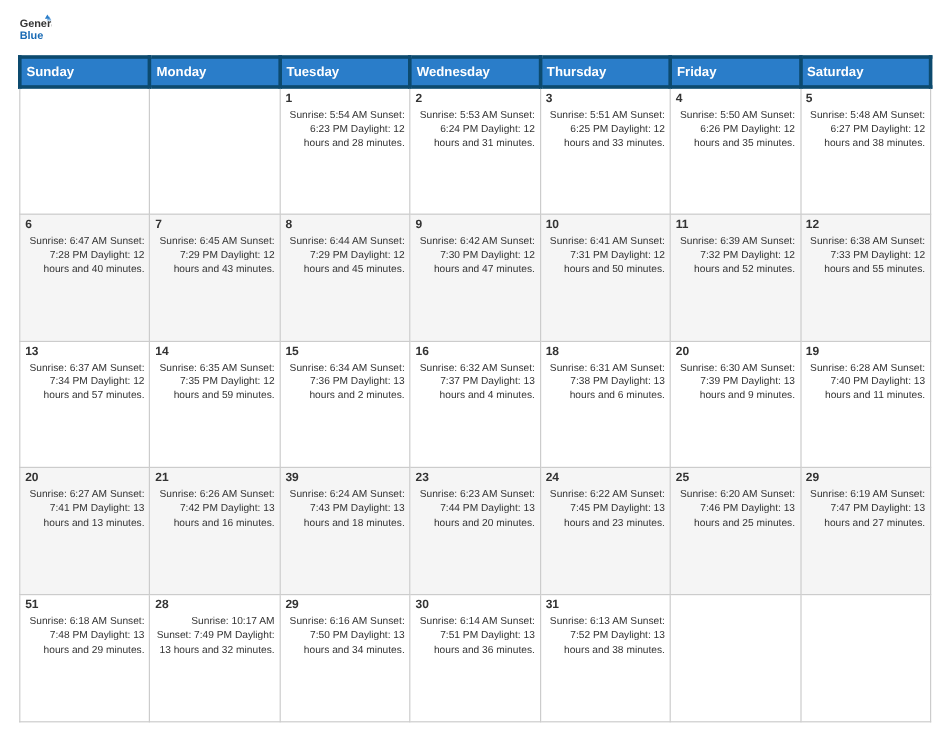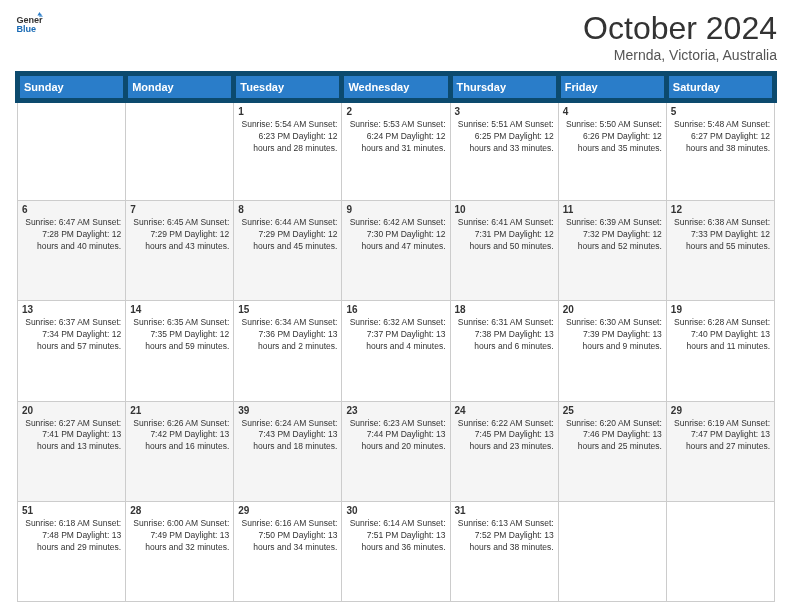--- a/index.html
+++ b/index.html
@@ -50,21 +50,21 @@
       flex: 1;
       table-layout: fixed;
     }
     thead tr th {
       background-color: #2a7dc9;
       color: white;
       font-size: 11px;
       font-weight: bold;
       padding: 5px 4px;
       text-align: left;
-      border: 5px solid #0c4a6e;
+      border: 3px solid #0c4a6e;
     }
     tbody tr td {
       border: 1px solid #ccc;
       vertical-align: top;
       padding: 3px 4px;
       font-size: 9px;
       color: #333;
       height: 80px;
       background: #fff;
     }
@@ -90,24 +90,20 @@
 
 <div class="page">
   <div class="header">
     <div class="logo">
       <svg class="logo-icon" viewBox="0 0 40 40">
         <text x="2" y="18" font-size="13" font-weight="bold" fill="#333">General</text>
         <text x="2" y="32" font-size="13" font-weight="bold" fill="#1a6bb5">Blue</text>
         <polygon points="32,8 38,8 35,3" fill="#2a7dc9"></polygon>
         <polygon points="34,10 40,10 37,5" fill="#2a7dc9" opacity="0.6"></polygon>
       </svg>
-    </div>
-    <div class="title-area">
-      <div class="month-title">October 2024</div>
-      <div class="location">Mernda, Victoria, Australia</div>
     </div>
   </div>
 
   <table>
     <thead>
       <tr>
         <th>Sunday</th>
         <th>Monday</th>
         <th>Tuesday</th>
         <th>Wednesday</th>
@@ -285,21 +281,21 @@
         </tr>
         <tr>
           <td>
             <span class="day-num">51</span>
             <div class="day-info">Sunrise: 6:18 AM
 Sunset: 7:48 PM
 Daylight: 13 hours and 29 minutes.</div>
           </td>
           <td>
             <span class="day-num">28</span>
-            <div class="day-info">Sunrise: 6:00 AM
+            <div class="day-info">Sunrise: 10:17 AM
 Sunset: 7:49 PM
 Daylight: 13 hours and 32 minutes.</div>
           </td>
           <td>
             <span class="day-num">29</span>
             <div class="day-info">Sunrise: 6:16 AM
 Sunset: 7:50 PM
 Daylight: 13 hours and 34 minutes.</div>
           </td>
           <td>

